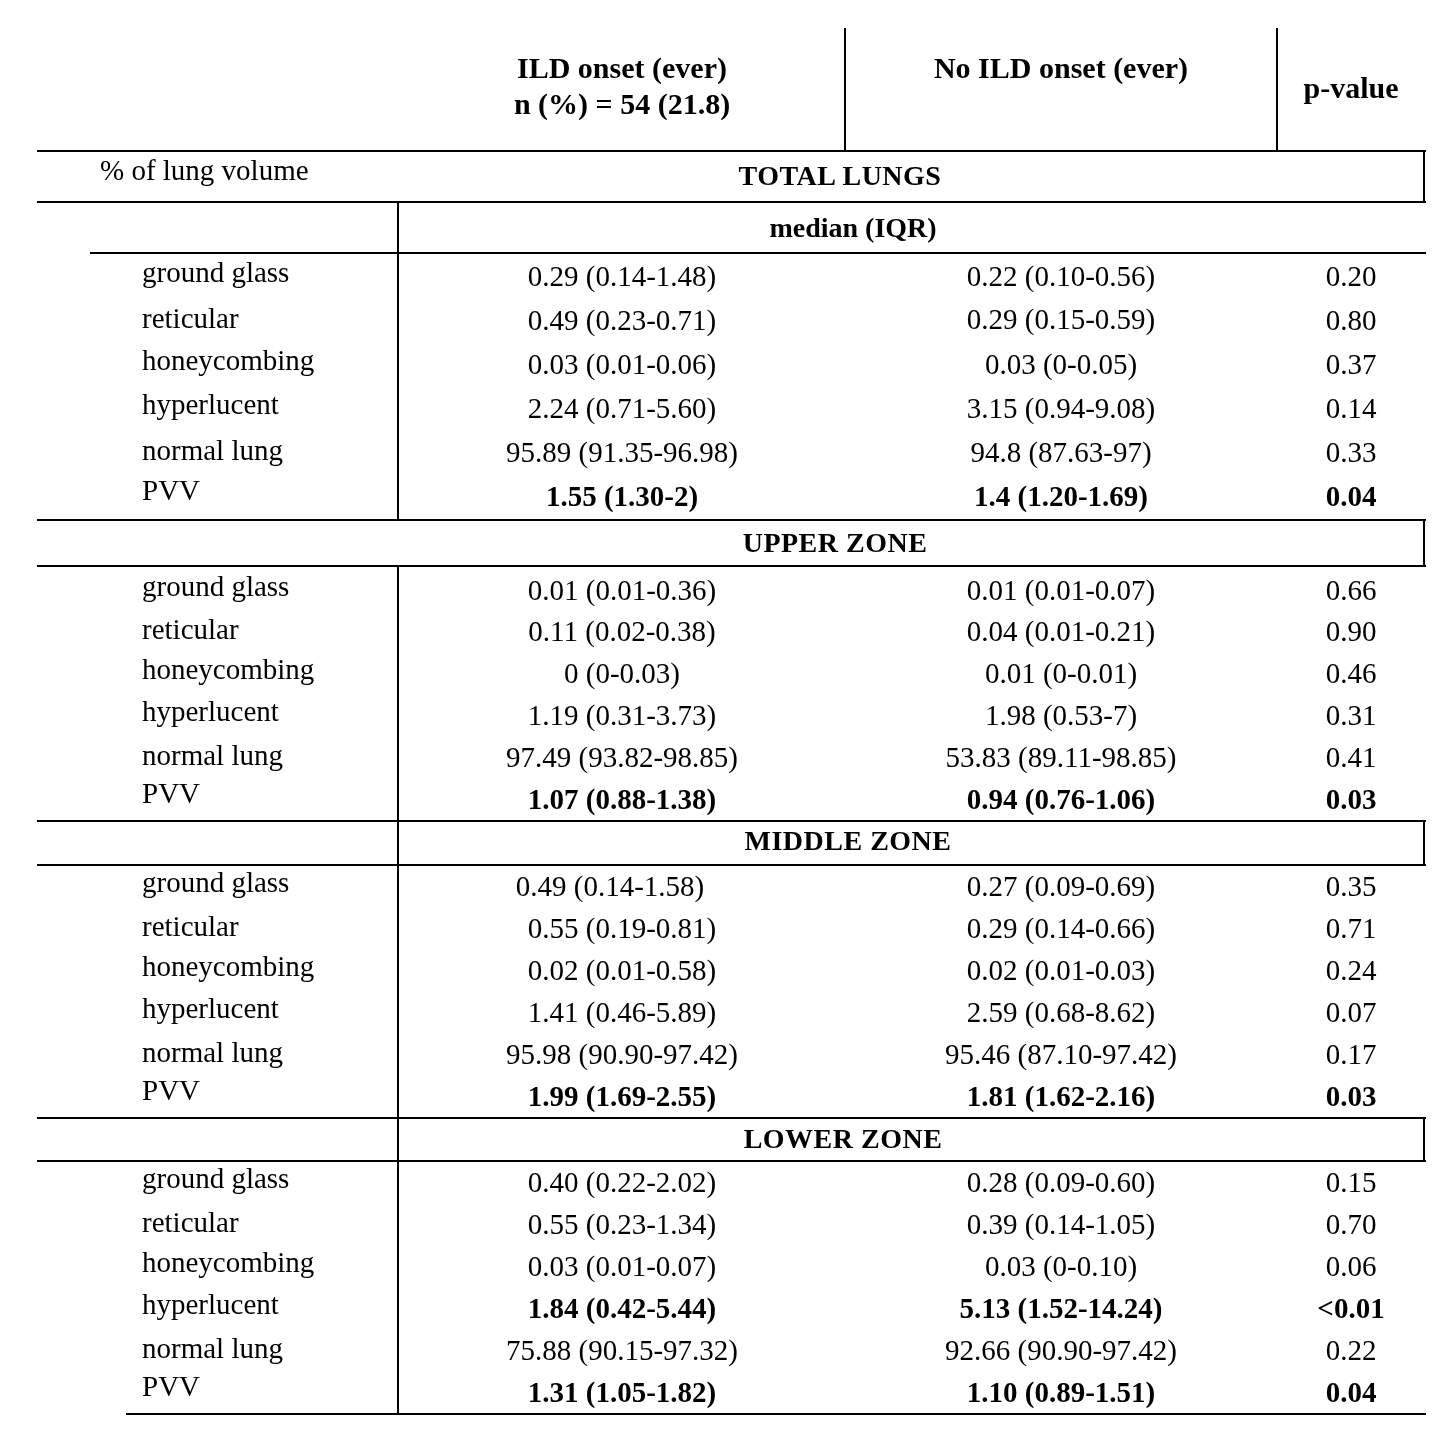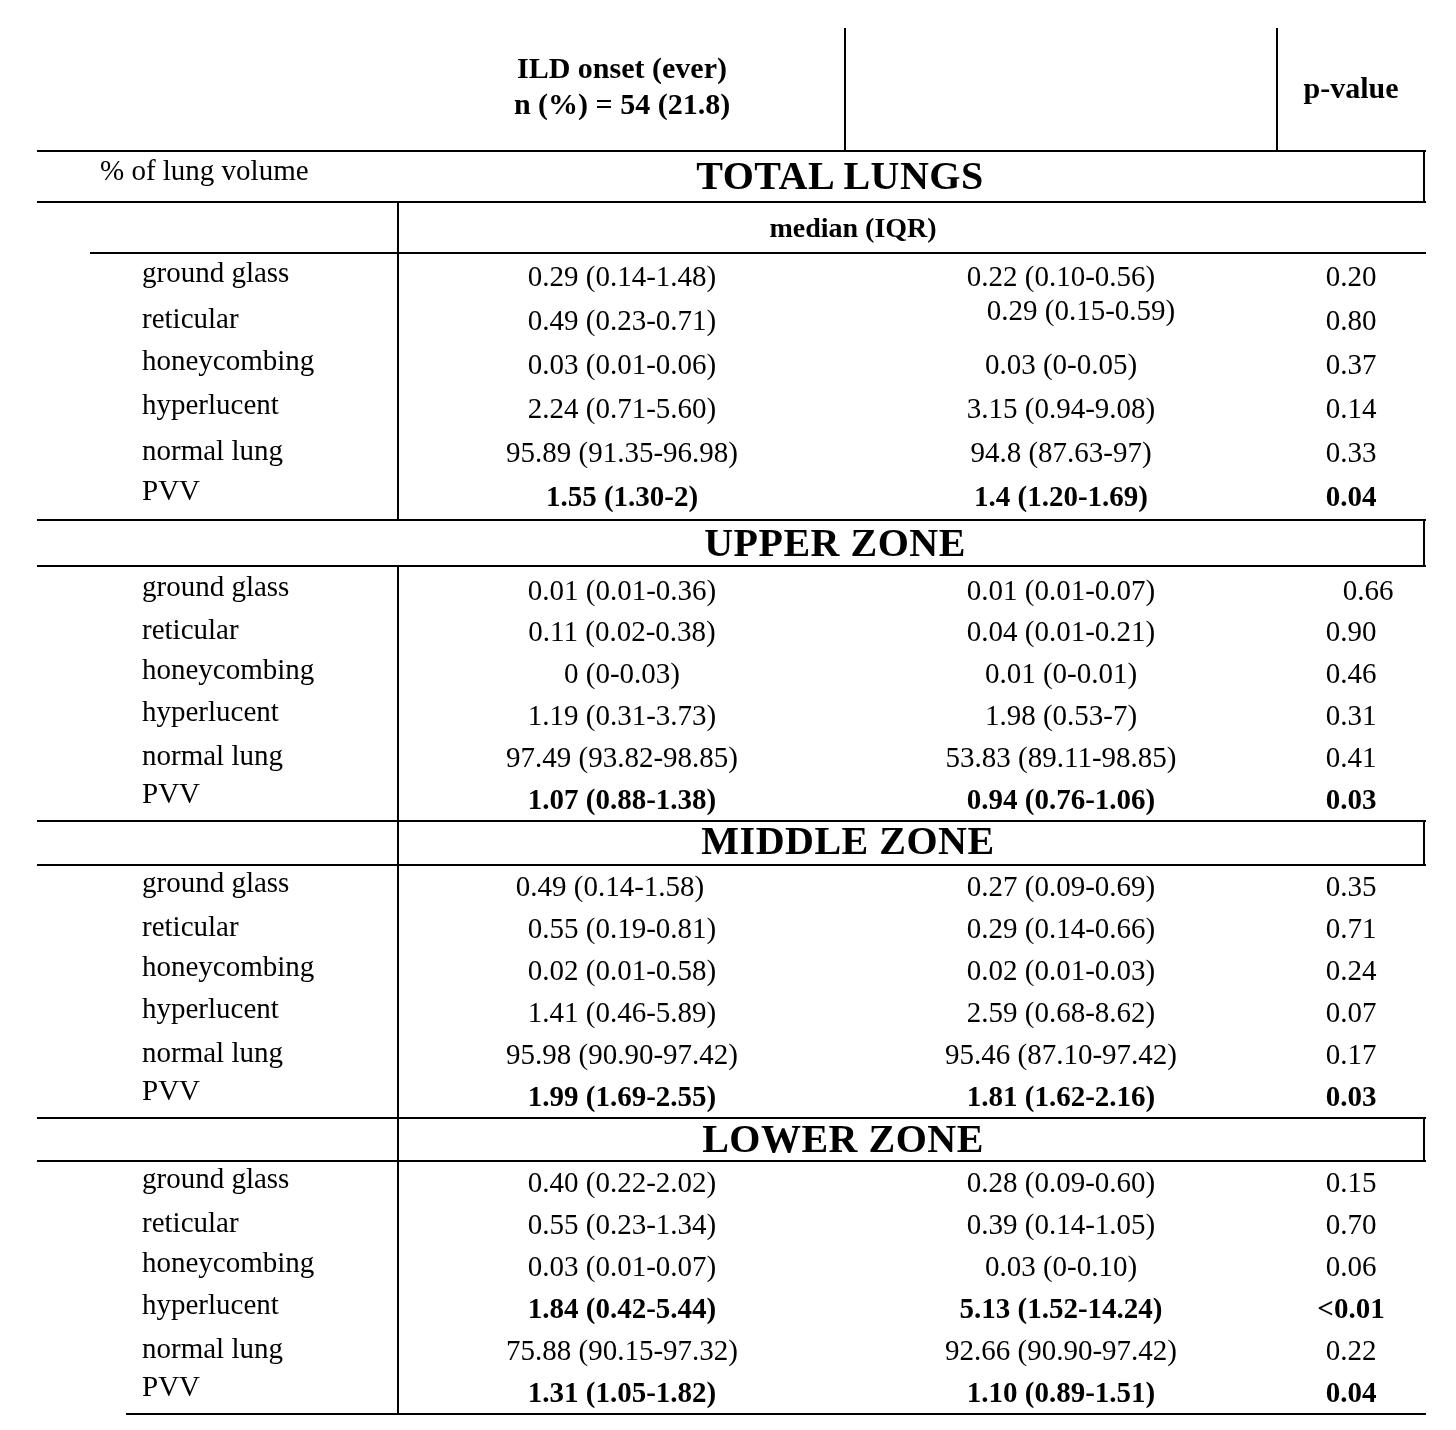--- a/index.html
+++ b/index.html
@@ -5,33 +5,34 @@
   html, body { margin:0; padding:0; background:#ffffff; }
   body { width:1456px; height:1430px; position:relative; overflow:hidden;
          font-family:"Liberation Serif", "DejaVu Serif", serif; color:#000; }
   .ln { position:absolute; background:#000; }
   .h { height:2px; }
   .v { width:2px; }
   .t { position:absolute; white-space:nowrap; font-size:29px; line-height:34px; }
   .b { font-weight:bold; }
   .c { transform:translateX(-50%); text-align:center; }
   .colhead { position:absolute; text-align:center; font-weight:bold; font-size:30px; line-height:36px; transform:translateX(-50%); white-space:nowrap; }
-  .zone { position:absolute; font-weight:bold; font-size:40px; line-height:36px; transform:translateX(-50%); white-space:nowrap; letter-spacing:0.5px; }
+  .zone { position:absolute; font-weight:bold; font-size:28px; line-height:36px; transform:translateX(-50%); white-space:nowrap; letter-spacing:0.5px; }
 </style>
 </head>
 <body>
 
 <div class="ln v" style="left:844px; top:28px; height:124px;"></div>
 <div class="ln v" style="left:1276px; top:28px; height:124px;"></div>
 
 <div class="colhead" style="left:622px; top:50px;">
   <div>ILD onset (ever)</div>
   <div>n (%) = 54 (21.8)</div>
 </div>
 <div class="colhead" style="left:1061px; top:50px;">
+  <div>No ILD onset (ever)</div>
 </div>
 <div class="colhead" style="left:1351px; top:70px;">
   <div>p-value</div>
 </div>
 
 <div class="ln h" style="left:37px; top:150px; width:1389px;"></div>
 <div class="ln h" style="left:37px; top:201px; width:1389px;"></div>
 <div class="ln v" style="left:1423px; top:150px; height:53px;"></div>
 <div class="t" style="left:100px; top:153px;">% of lung volume</div>
 <div class="zone" style="left:840px; top:158px;">TOTAL LUNGS</div>
@@ -42,21 +43,21 @@
 <div id="sec0">
     <div>
       <div class="t " style="left: 142px; top: 255px;">ground glass</div>
       <div class="t c" style="left: 622px; top: 259px;">0.29 (0.14-1.48)</div>
       <div class="t c" style="left: 1061px; top: 259px;">0.22 (0.10-0.56)</div>
       <div class="t c" style="left: 1351px; top: 259px;">0.20</div>
     </div>
     <div>
       <div class="t " style="left: 142px; top: 301px;">reticular</div>
       <div class="t c" style="left: 622px; top: 303px;">0.49 (0.23-0.71)</div>
-      <div class="t c" style="left: 1061px; top: 293px; margin-left: 20px;">0.29 (0.15-0.59)</div>
+      <div class="t c" style="left: 1061px; top: 302px;">0.29 (0.15-0.59)</div>
       <div class="t c" style="left: 1351px; top: 303px;">0.80</div>
     </div>
     <div>
       <div class="t " style="left: 142px; top: 343px;">honeycombing</div>
       <div class="t c" style="left: 622px; top: 347px;">0.03 (0.01-0.06)</div>
       <div class="t c" style="left: 1061px; top: 347px;">0.03 (0-0.05)</div>
       <div class="t c" style="left: 1351px; top: 347px;">0.37</div>
     </div>
     <div>
       <div class="t " style="left: 142px; top: 387px;">hyperlucent</div>
@@ -75,21 +76,21 @@
       <div class="t c b" style="left: 622px; top: 479px;">1.55 (1.30-2)</div>
       <div class="t c b" style="left: 1061px; top: 479px;">1.4 (1.20-1.69)</div>
       <div class="t c b" style="left: 1351px; top: 479px;">0.04</div>
     </div>
   </div>
 <div id="sec1">
     <div>
       <div class="t " style="left: 142px; top: 569px;">ground glass</div>
       <div class="t c" style="left: 622px; top: 573px;">0.01 (0.01-0.36)</div>
       <div class="t c" style="left: 1061px; top: 573px;">0.01 (0.01-0.07)</div>
-      <div class="t c" style="left: 1351px; top: 573px; margin-left: 17px;">0.66</div>
+      <div class="t c" style="left: 1351px; top: 573px;">0.66</div>
     </div>
     <div>
       <div class="t " style="left: 142px; top: 612px;">reticular</div>
       <div class="t c" style="left: 622px; top: 614px;">0.11 (0.02-0.38)</div>
       <div class="t c" style="left: 1061px; top: 614px;">0.04 (0.01-0.21)</div>
       <div class="t c" style="left: 1351px; top: 614px;">0.90</div>
     </div>
     <div>
       <div class="t " style="left: 142px; top: 652px;">honeycombing</div>
       <div class="t c" style="left: 622px; top: 656px;">0 (0-0.03)</div>

